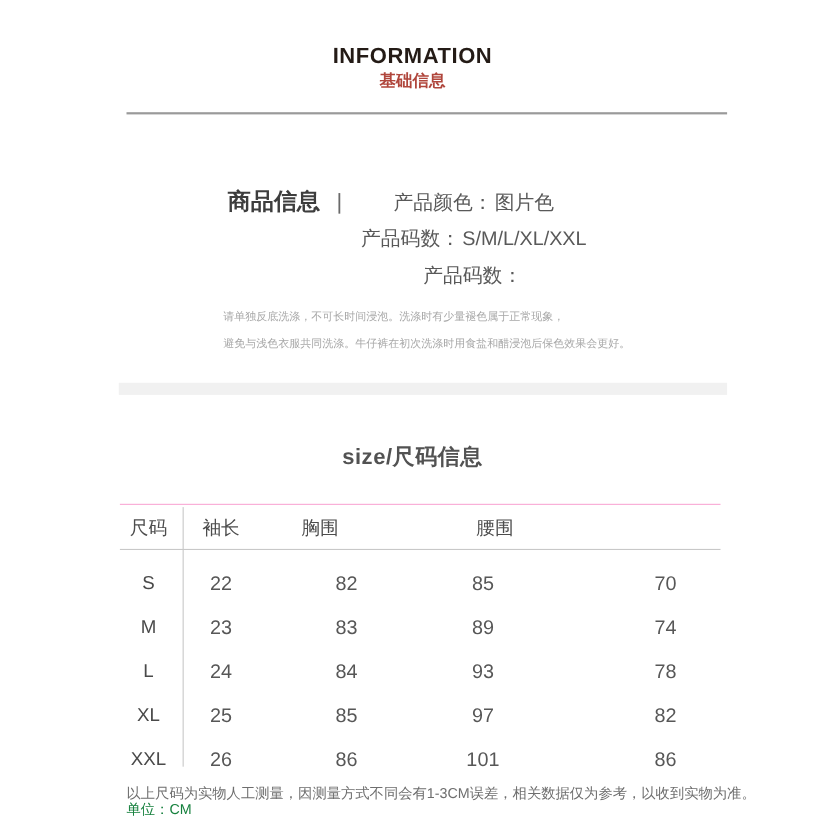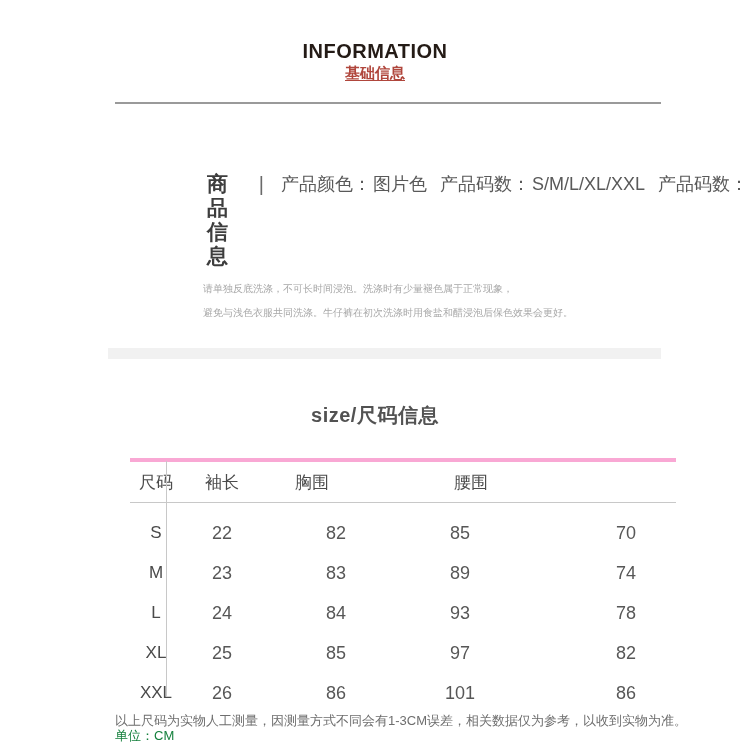--- a/index.html
+++ b/index.html
@@ -11,62 +11,62 @@
   .page{position:relative;width:750px;height:750px;background:#fff;overflow:hidden;}
 
   
   .title-en{
     position:absolute;top:40px;left:0;width:750px;text-align:center;
     font-size:20px;font-weight:bold;letter-spacing:.5px;color:#241b16;
   }
   .title-cn{
     position:absolute;top:64px;left:0;width:750px;text-align:center;
     font-size:15px;font-weight:bold;color:#b0463c;
-    text-decoration:underline;text-underline-offset:2px;
+    text-underline-offset:2px;
   }
   .hr-top{
     position:absolute;top:102px;left:115px;width:546px;height:2px;
     background:#9a9a9a;
   }
 
   
   .product-info{
     position:absolute;top:172px;left:207px;
     display:flex;align-items:flex-start;
   }
   .section-title{
     font-size:21px;font-weight:bold;color:#3d3d3d;line-height:24px;
   }
   .pipe-sep{
     font-size:20px;color:#6a6a6a;font-weight:400;
     margin:0 17px 0 15px;line-height:24px;
   }
-  .info-rows{display:flex;flex-direction:row;gap:13px;padding-top:2px;align-items:center;}
+  .info-rows{display:flex;flex-direction:column;gap:13px;padding-top:2px;align-items:center;}
   .info-row{font-size:18px;color:#595959;line-height:20px;white-space:nowrap;}
   .info-row .val{margin-left:2px;}
 
   .wash-note{
     position:absolute;top:277px;left:203px;width:440px;
     font-size:10px;color:#a8a8a8;line-height:24px;
   }
 
   
   .gray-band{
     position:absolute;top:348px;left:108px;width:553px;height:11px;
     background:#f1f1f1;
   }
 
   
   .size-title{
     position:absolute;top:402px;left:0;width:750px;text-align:center;
     font-size:20px;font-weight:bold;color:#525252;letter-spacing:.5px;
   }
   .size-table{
-    position:absolute;top:458px;left:130px;width:546px;
-    border-top:4px solid #f9a8d4;
+    position:absolute;top:458px;left:109px;width:546px;
+    border-top:1px solid #f9a8d4;
   }
   .t-row{display:flex;align-items:center;height:40px;}
   .t-head{border-bottom:1px solid #c8c8c8;}
   .t-head .cell{font-size:17px;color:#4c4c4c;}
   .t-body{padding-top:10px;}
   .t-body .cell{font-size:18px;color:#575757;}
   .t-body .cell.c1{font-size:17px;color:#4a4a4a;}
   .cell{text-align:center;white-space:nowrap;}
   .c1{width:52px;}
   .c2{width:80px;}

